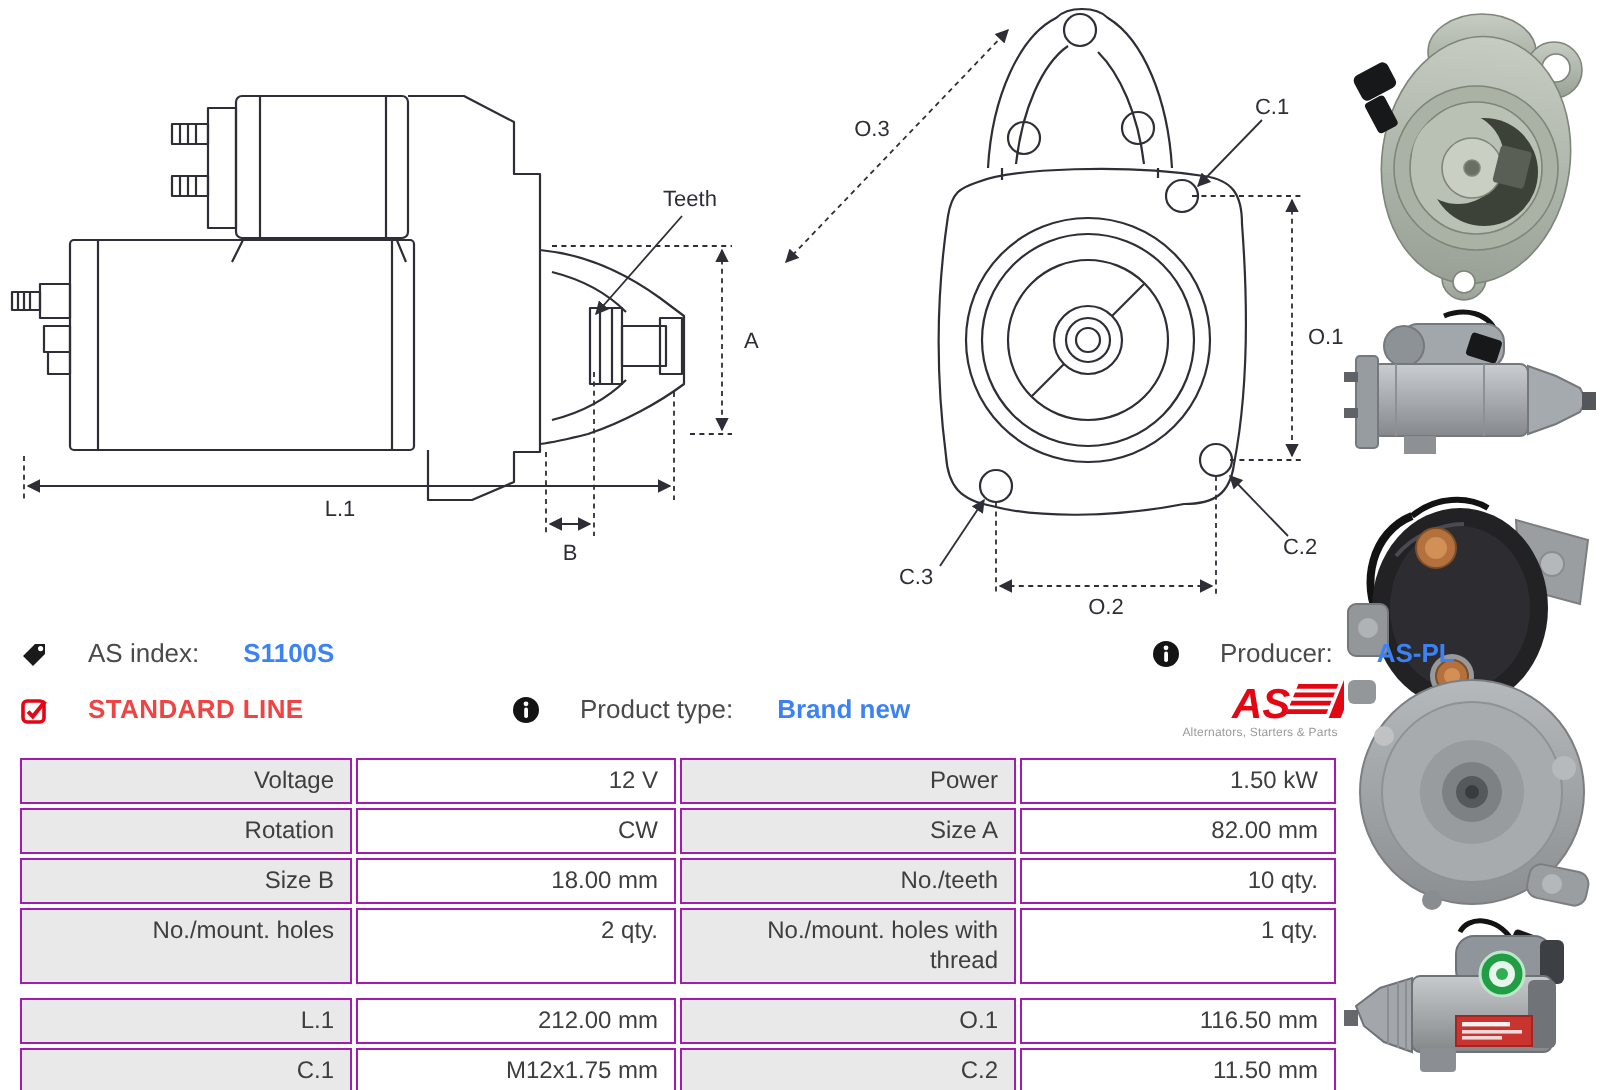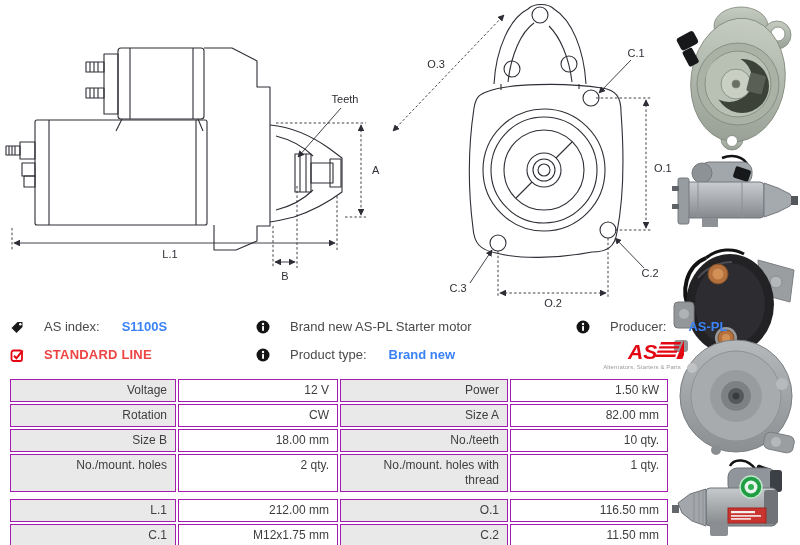--- a/index.html
+++ b/index.html
@@ -12,21 +12,21 @@
   .dim{stroke:#2e2e36;fill:none;stroke-width:0.9;}
   .dot{stroke-dasharray:2.5,2.2;}
   .dlabel{font-family:"Liberation Sans",sans-serif;font-size:11px;fill:#2e2e36;stroke:none;}
   
   .info-row{position:absolute;height:17px;display:flex;align-items:center;gap:20px;
             font-size:13px;color:#4a4a4a;white-space:nowrap;}
   .info-row .val{font-weight:bold;color:#3b82f6;margin-left:2px;}
   .red-line{color:#ef4444;font-weight:bold;letter-spacing:.2px;}
   .icon14{width:14px;height:14px;overflow:visible;flex:0 0 auto;}
   
-  .logo{position:absolute;left:600px;top:340px;width:84px;text-align:center;}
+  .logo{position:absolute;left:588px;top:340px;width:84px;text-align:center;}
   .logo-tagline{font-size:6px;color:#9a9a9a;margin-top:0px;letter-spacing:.1px;white-space:nowrap;}
   
   table.spec{position:absolute;left:8px;top:377px;width:662px;border-collapse:separate;
              border-spacing:2px;table-layout:fixed;}
   table.spec td{border:1px solid #a21caf;box-sizing:border-box;font-size:12px;line-height:15px;
                 color:#3e3e3e;padding:3px 8px;text-align:right;vertical-align:top;background:#fff;}
   table.spec td.lbl{background:#e9e9e9;}
   table.spec tr.spacer td{border:none;background:transparent;height:3px;padding:0;}
   .photos{position:absolute;left:672px;top:0;width:128px;height:545px;}
   .photos svg{position:absolute;left:0;}
@@ -283,28 +283,20 @@
   </div>
 
   <div class="info-row" style="left:10px;top:346px;">
     <svg class="icon14" viewBox="0 0 14 14">
       <rect x="1.5" y="2.5" width="10.5" height="10.5" rx="2" fill="none" stroke="#e30613" stroke-width="1.8"></rect>
       <path d="M4,7.8 L6.4,10.2 L12.6,2.6" fill="none" stroke="#e30613" stroke-width="2"></path>
     </svg>
     <span class="red-line">STANDARD LINE</span>
   </div>
 
-  <div class="info-row" style="left:256px;top:318px;">
-    <svg class="icon14" viewBox="0 0 14 14">
-      <circle cx="7" cy="7" r="6.5" fill="#141414"></circle>
-      <circle cx="7" cy="3.9" r="1.2" fill="#ffffff"></circle>
-      <rect x="6.1" y="5.8" width="1.9" height="5.2" rx="0.9" fill="#ffffff"></rect>
-    </svg>
-    <span>Brand new AS-PL Starter motor</span>
-  </div>
 
   <div class="info-row" style="left:576px;top:318px;">
     <svg class="icon14" viewBox="0 0 14 14">
       <circle cx="7" cy="7" r="6.5" fill="#141414"></circle>
       <circle cx="7" cy="3.9" r="1.2" fill="#ffffff"></circle>
       <rect x="6.1" y="5.8" width="1.9" height="5.2" rx="0.9" fill="#ffffff"></rect>
     </svg>
     <span>Producer:</span>
     <span class="val">AS-PL</span>
   </div>

